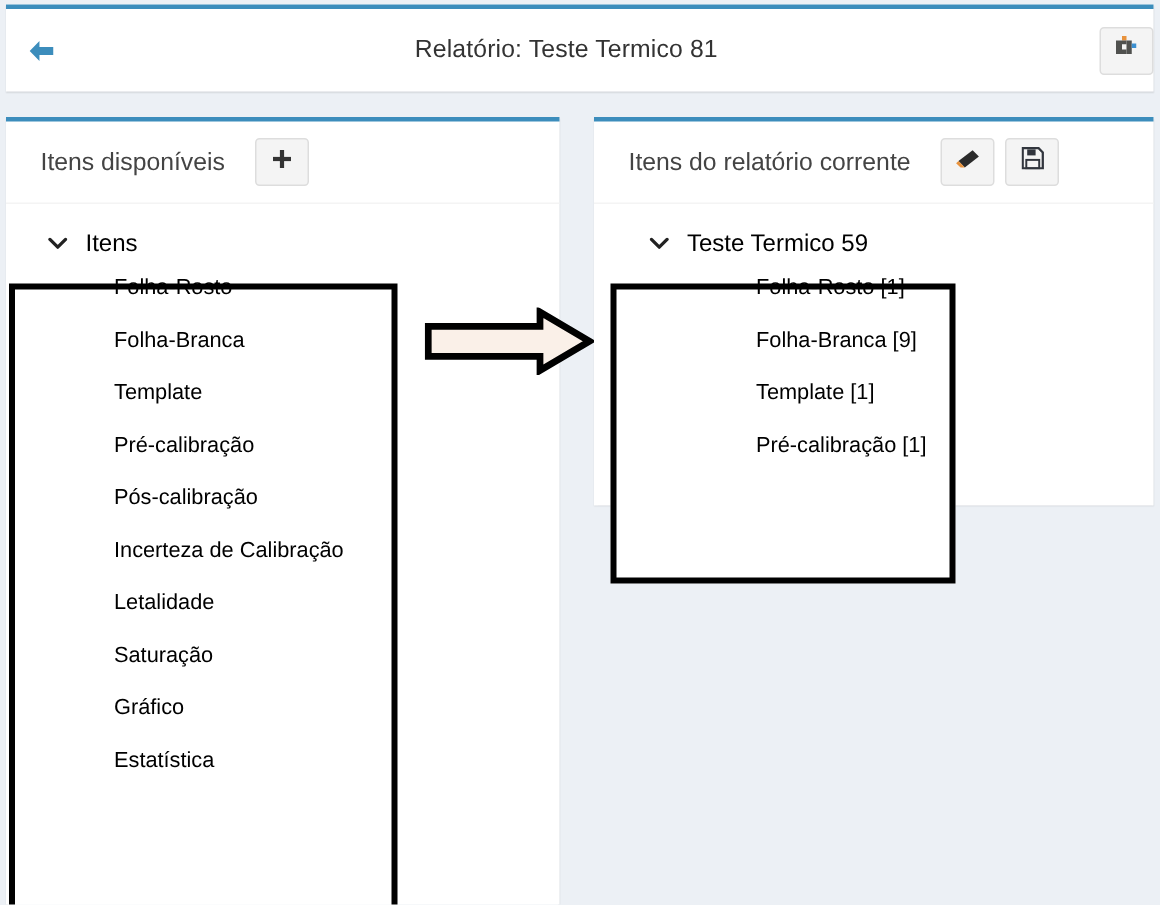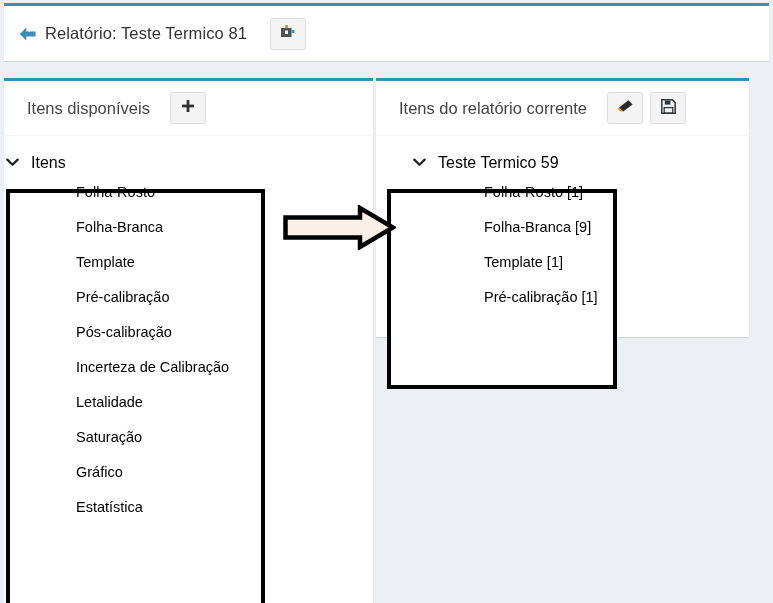--- a/index.html
+++ b/index.html
@@ -30,20 +30,21 @@
     top: 3px;
     width: 765px;
     height: 58px;
     box-sizing: border-box;
   }
   #topbar-inner {
     display: flex;
     align-items: center;
     height: 100%;
     padding-left: 13px;
+    justify-content: space-between;
   }
   .back-arrow {
     width: 20px;
     height: 20px;
     margin-right: 8px;
     flex: 0 0 auto;
     display: flex;
     align-items: center;
     justify-content: center;
   }
@@ -70,21 +71,21 @@
 
   
   #panel-left {
     left: 4px;
     top: 78px;
     width: 369px;
     height: 540px;
     box-sizing: border-box;
   }
   #panel-right {
-    left: 376px;
+    left: 396px;
     top: 78px;
     width: 373px;
     height: 259px;
     box-sizing: border-box;
   }
   .panel-head {
     display: flex;
     align-items: center;
     height: 55px;
     padding-left: 23px;
@@ -118,20 +119,21 @@
     position: absolute;
     left: 0;
     top: 0;
     padding: 14px 0 0 0;
     width: 100%;
     box-sizing: border-box;
   }
   .tree-root {
     display: flex;
     align-items: center;
+    padding-left: 26px;
     height: 25px;
     cursor: pointer;
   }
   .chevron {
     width: 16px;
     height: 16px;
     margin-right: 11px;
     flex: 0 0 auto;
     display: flex;
     align-items: center;

